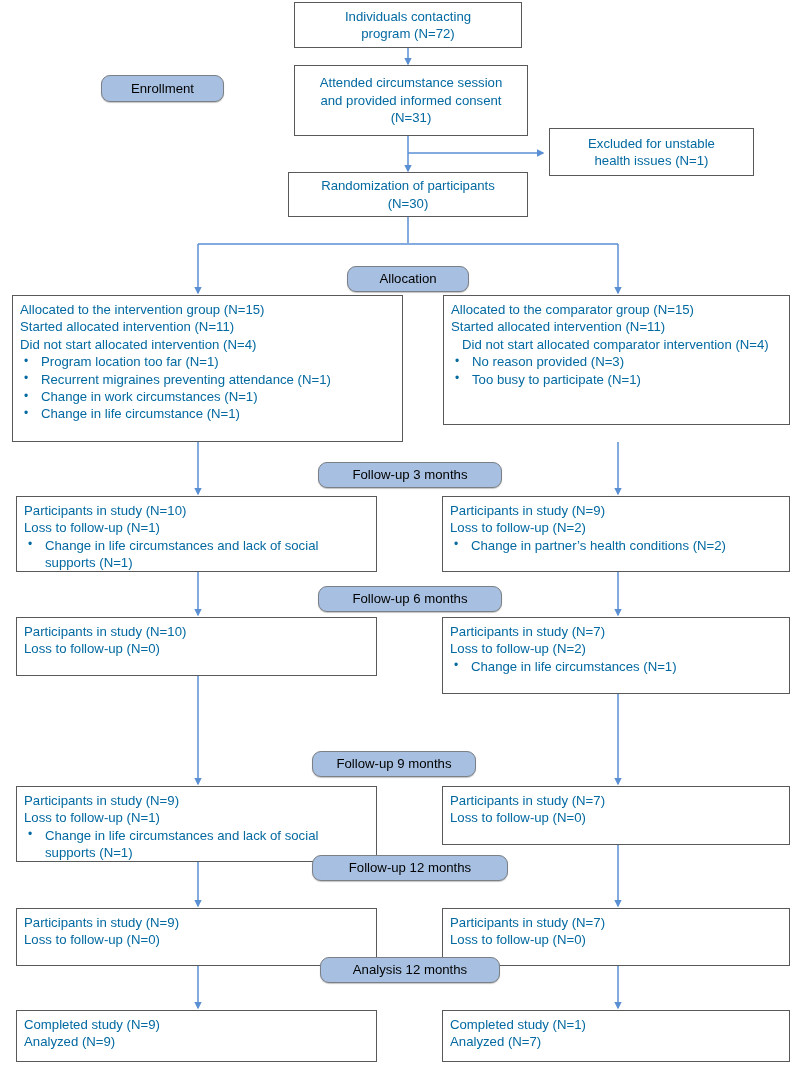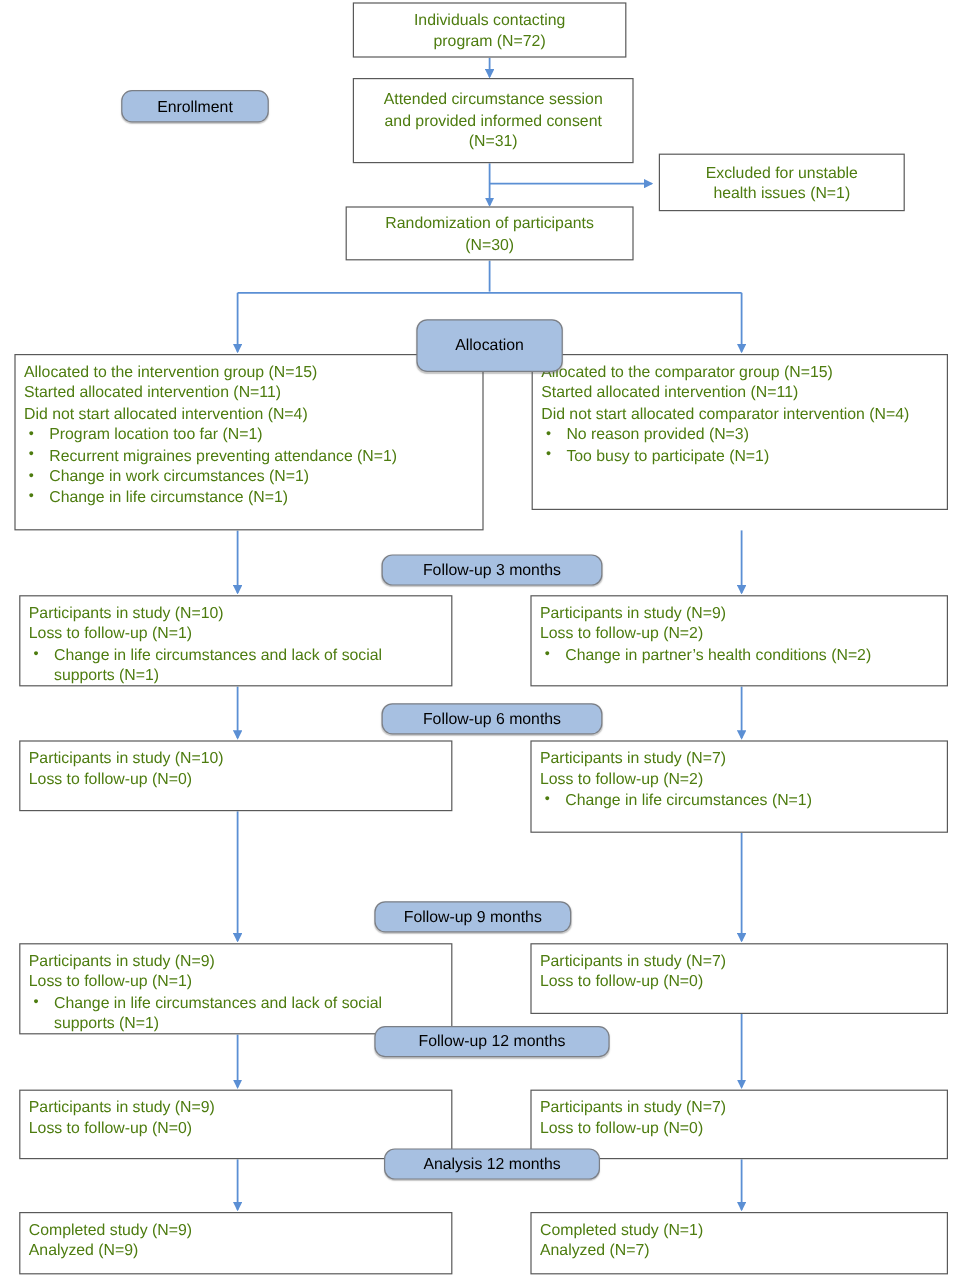--- a/index.html
+++ b/index.html
@@ -21,36 +21,37 @@
     width: 796px;
     height: 1065px;
   }
   .flow-box {
     position: absolute;
     box-sizing: border-box;
     background: #ffffff;
     border: 1.3px solid #595959;
     font-size: 13.2px;
     line-height: 17.4px;
-    color: #4d7c0f;
+    color: #0369a1;
     padding: 5px 7px 4px 7px;
   }
   .flow-box.centered {
     text-align: center;
     display: flex;
     flex-direction: column;
     justify-content: center;
     align-items: center;
     padding: 4px 6px;
   }
   .flow-box .ln {
     white-space: nowrap;
   }
   .flow-box .ln.wrap {
     white-space: normal;
+    margin-left: 11px;
   }
   .bullets {
     margin: 0;
     padding: 0;
     list-style: none;
   }
   .bullets li {
     position: relative;
     padding-left: 21px;
     margin: 0;
@@ -115,21 +116,21 @@
 
     <line x1="198" y1="966" x2="198" y2="1008" marker-end="url(#ah)"></line>
     <line x1="618" y1="966" x2="618" y2="1008" marker-end="url(#ah)"></line>
   </g>
 </svg>
 
 <div class="stage-pill" style="left:101px; top:75px; width:123px; height:27px;">
   <span>Enrollment</span>
 </div>
 
-<div class="stage-pill" style="left:347px; top:266px; width:122px; height:44px;">
+<div class="stage-pill" style="left:347px; top:266px; width:122px; height:26px;">
   <span>Allocation</span>
 </div>
 
 <div class="stage-pill" style="left:318px; top:462px; width:184px; height:26px;">
   <span>Follow-up 3 months</span>
 </div>
 
 <div class="stage-pill" style="left:318px; top:586px; width:184px; height:26px;">
   <span>Follow-up 6 months</span>
 </div>

